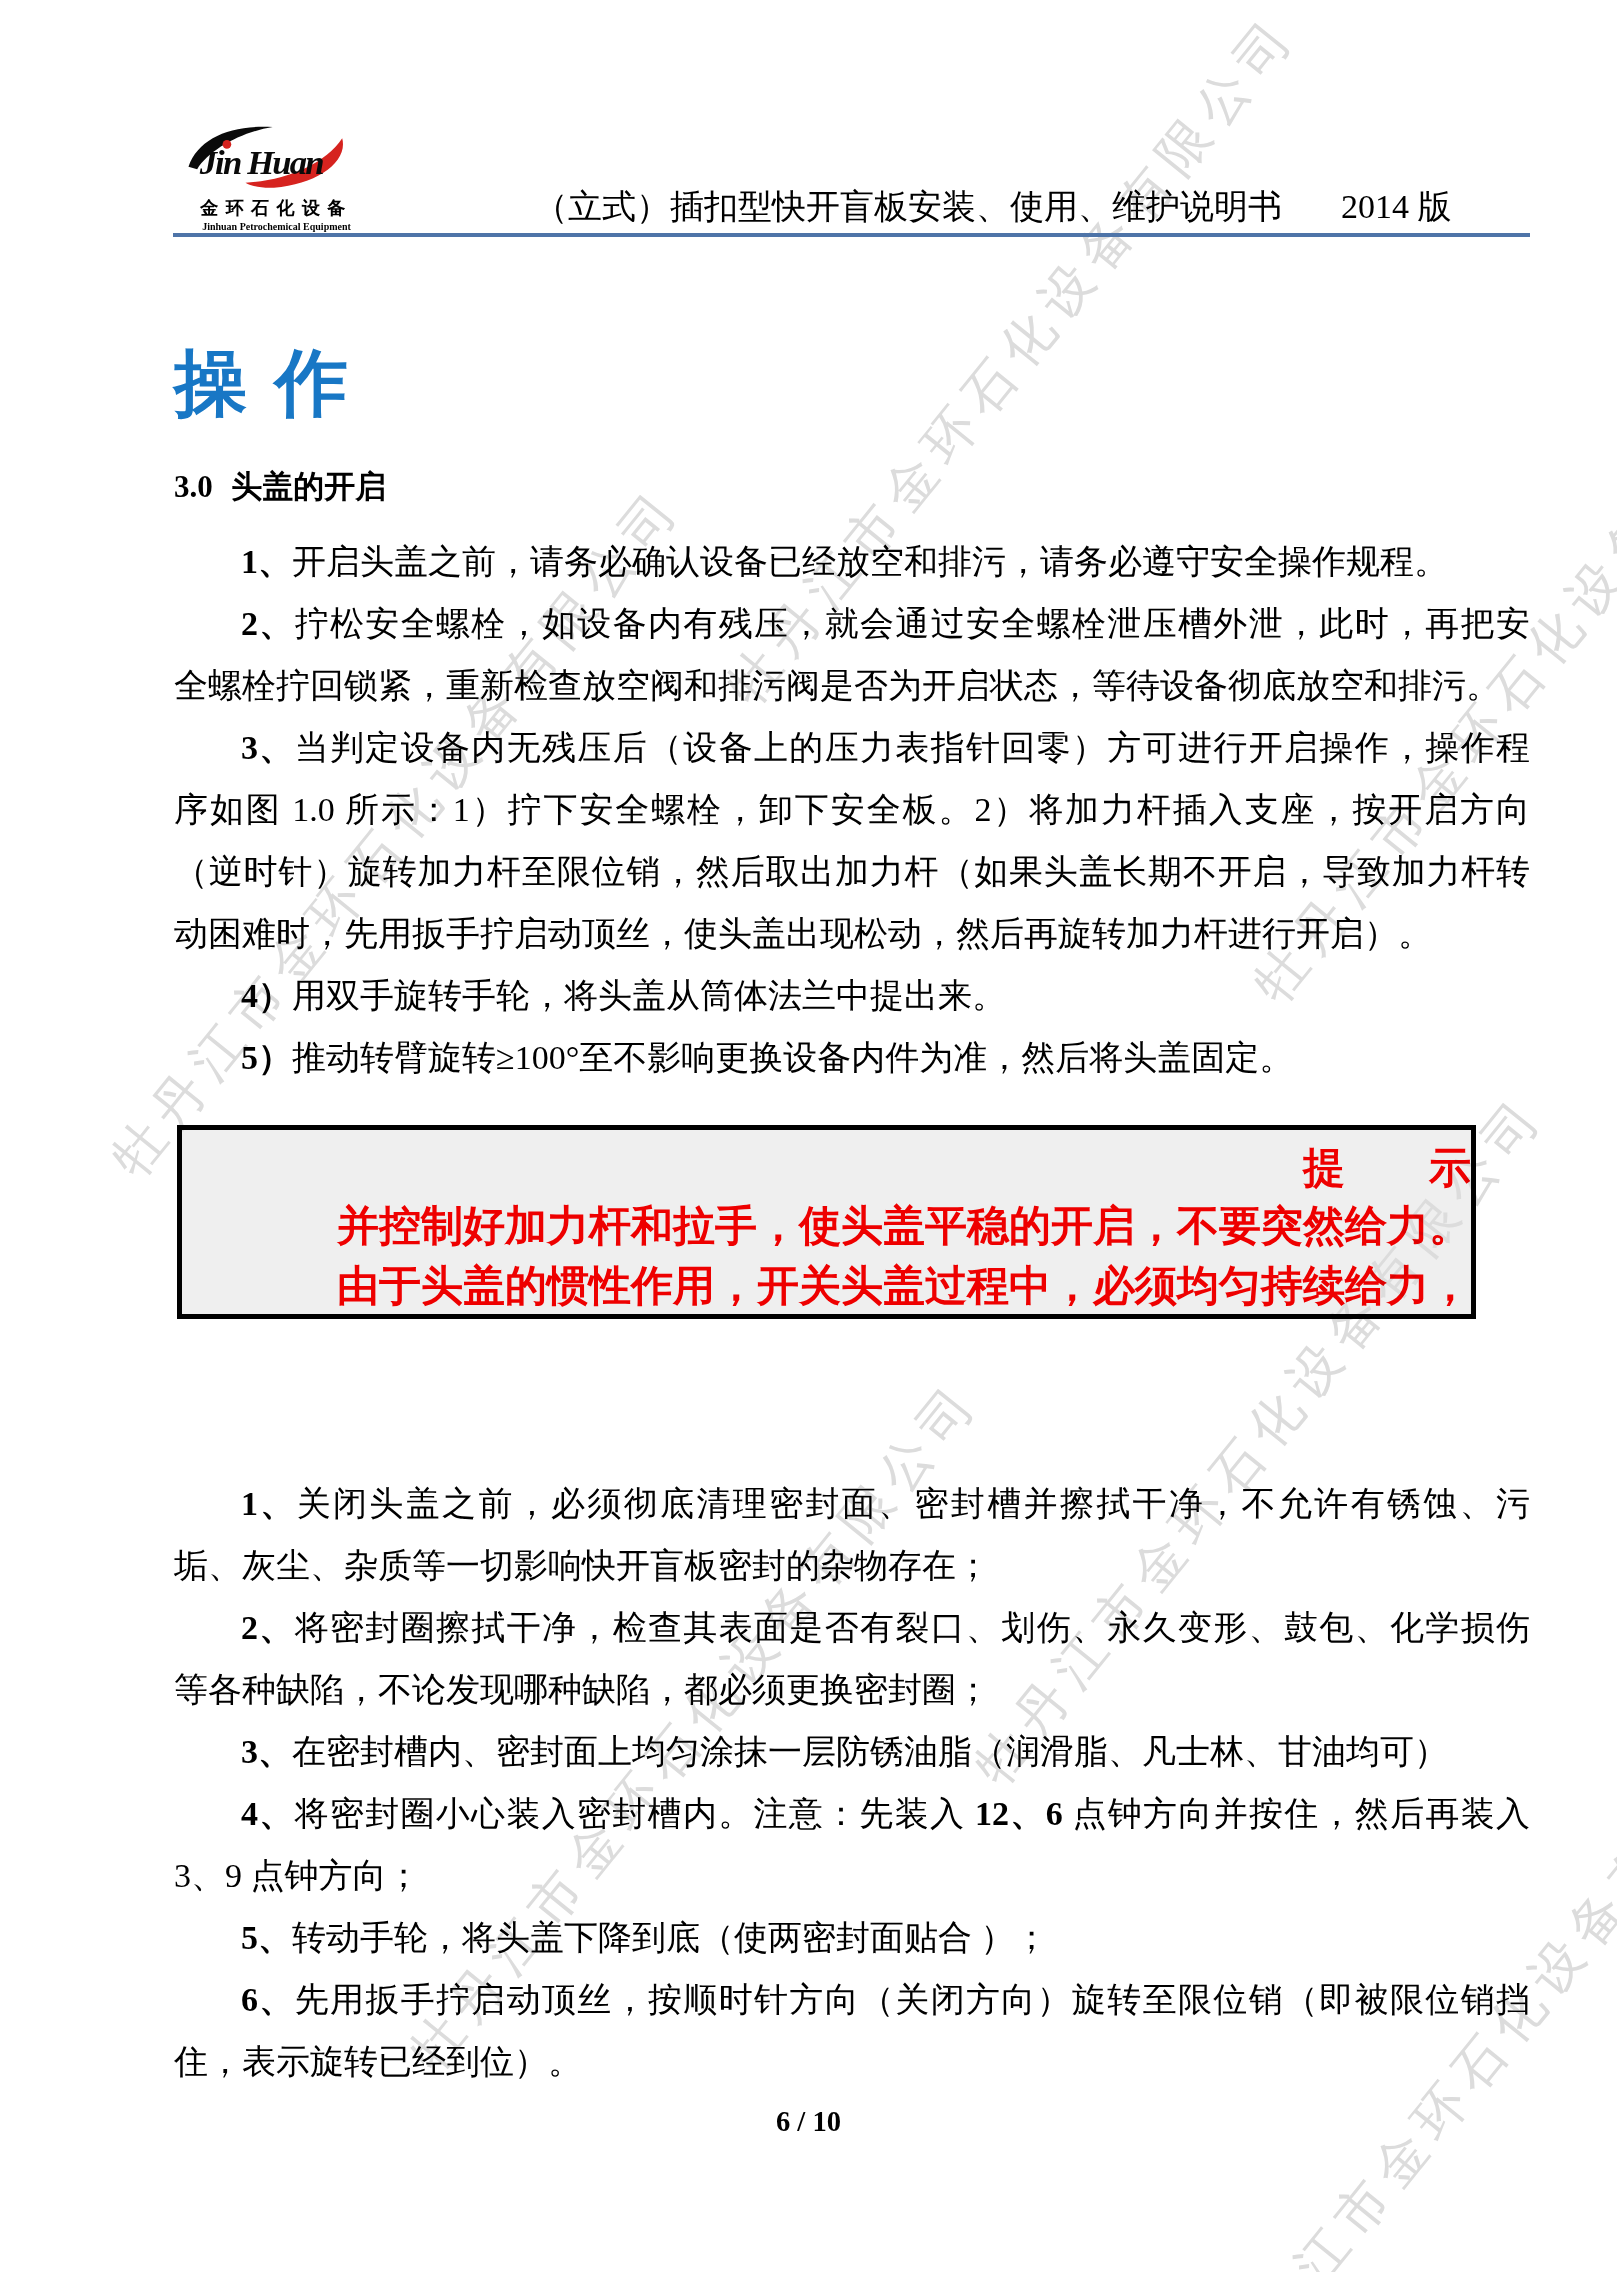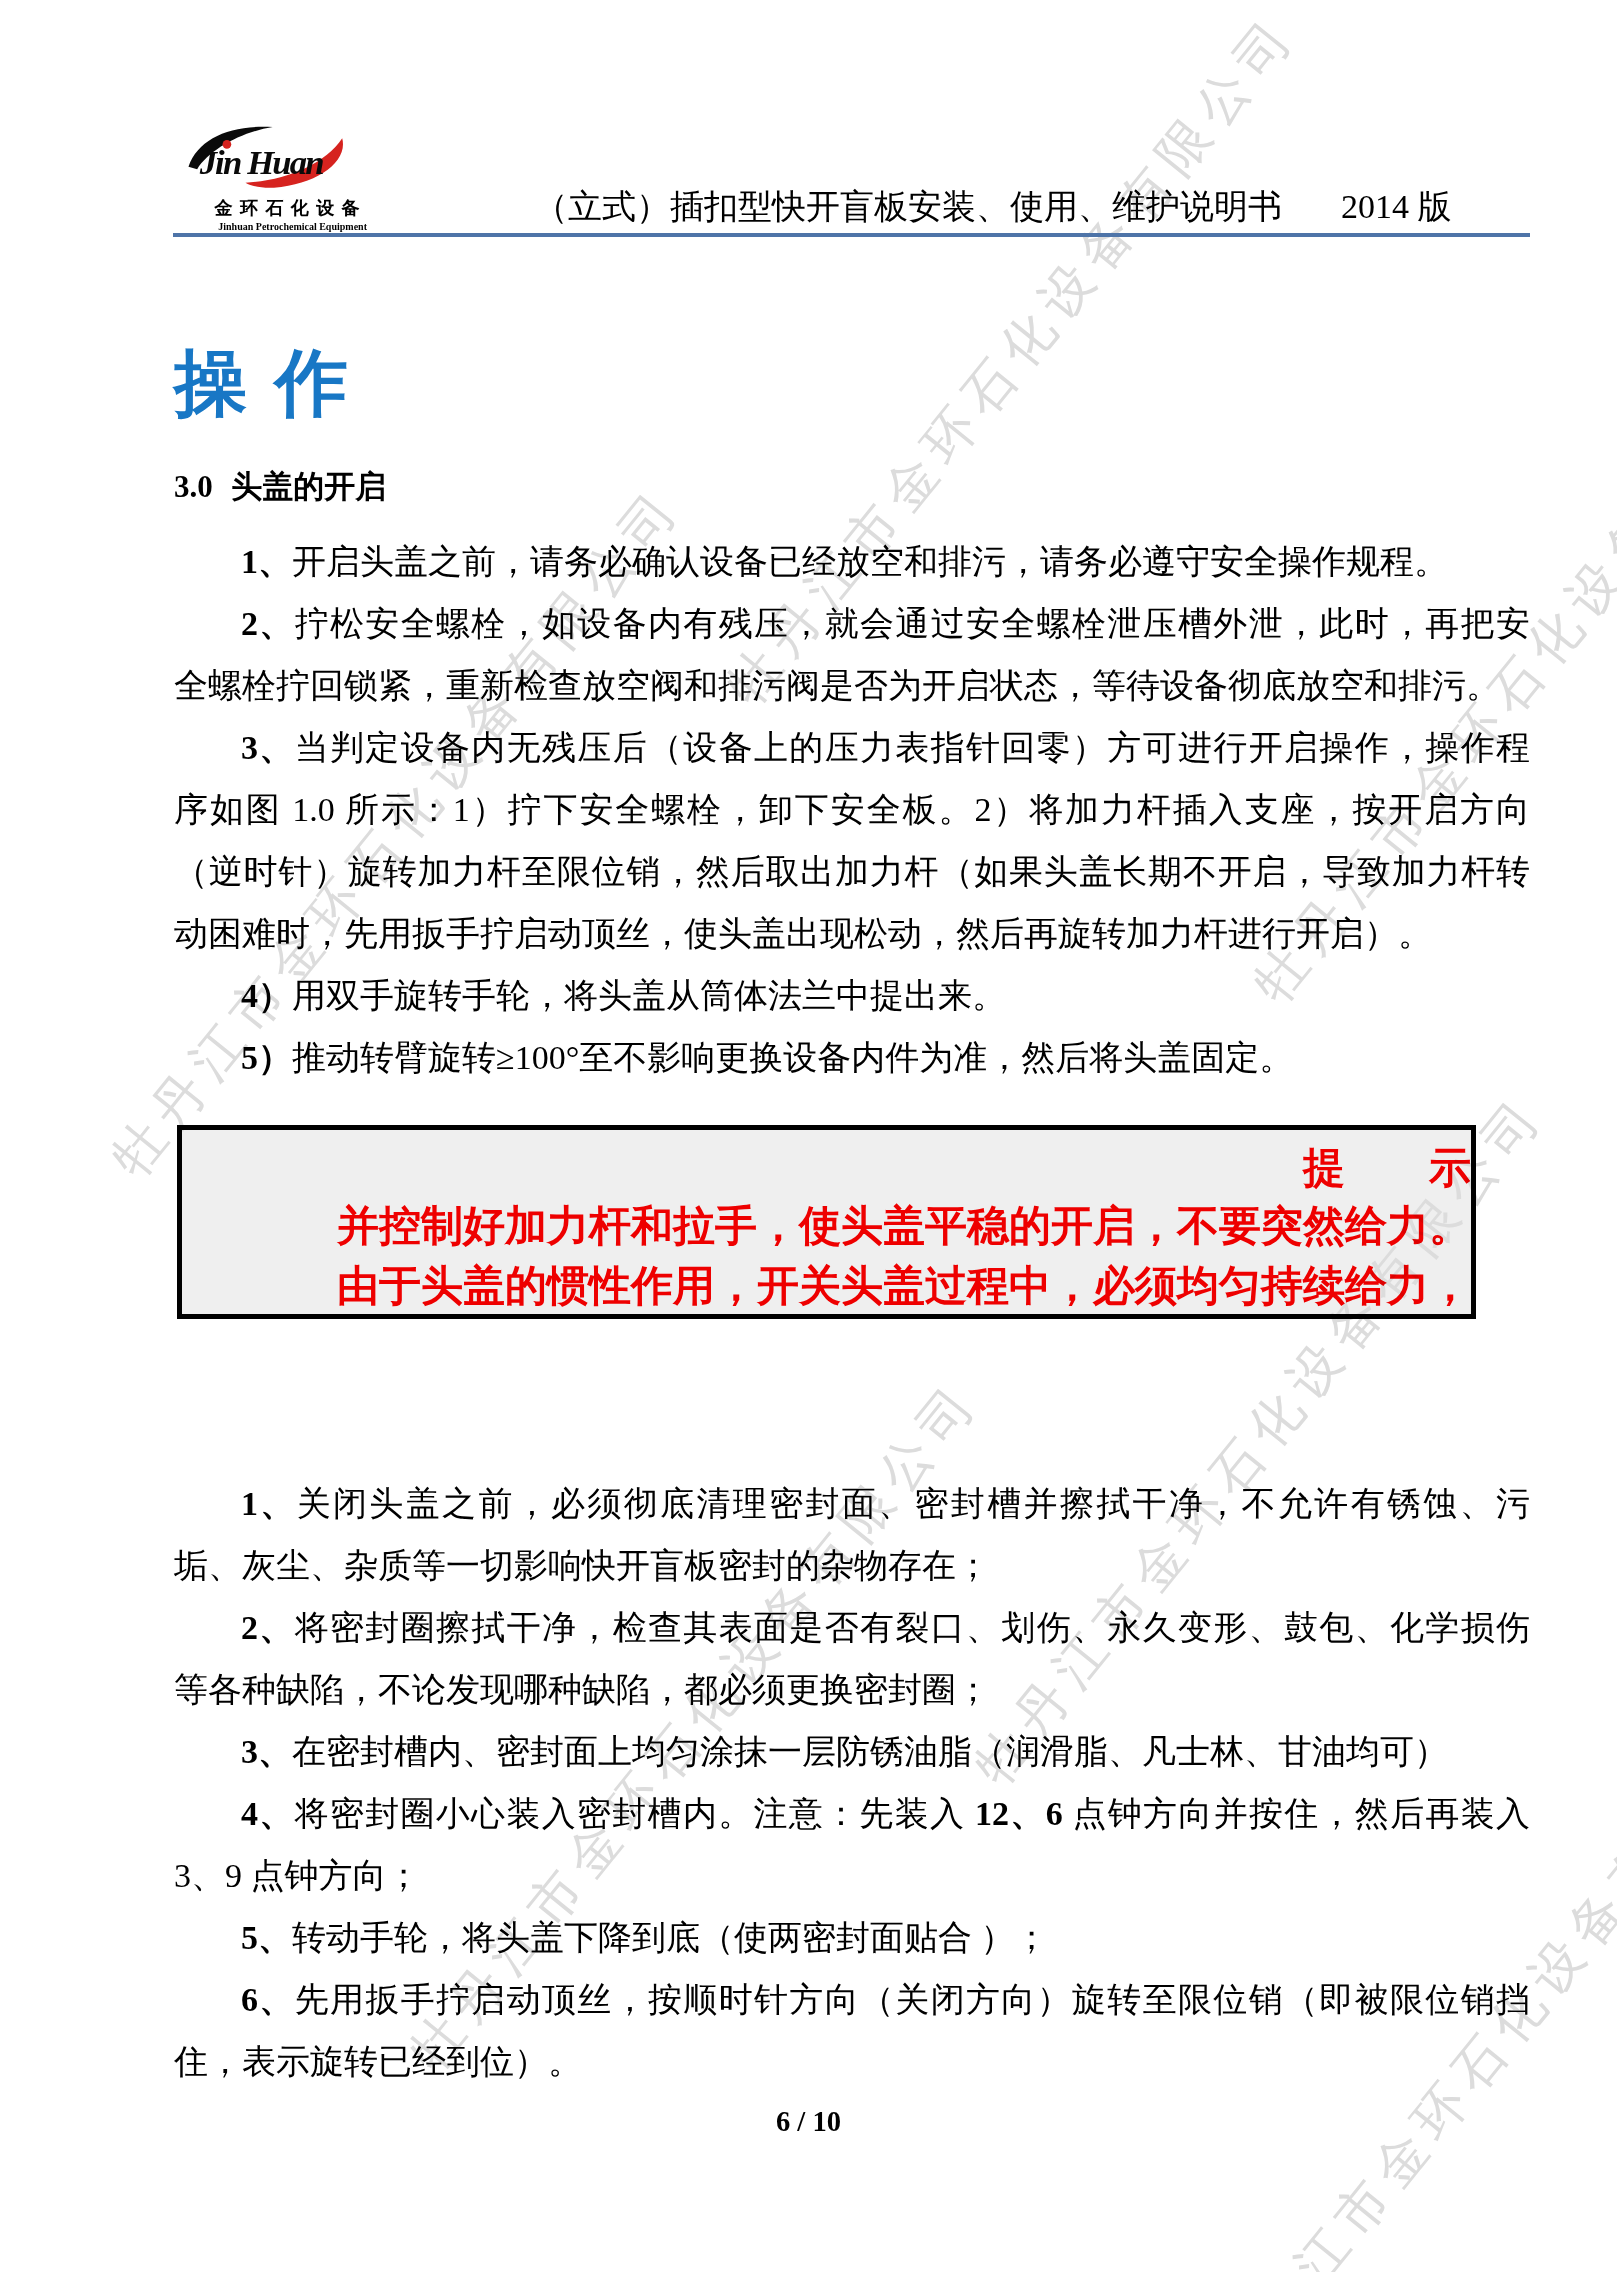--- a/index.html
+++ b/index.html
@@ -9,21 +9,21 @@
     font-family:"Liberation Serif","DejaVu Serif",serif;color:#000;
   }
   
   #wm-layer{position:absolute;inset:0;z-index:5;pointer-events:none;mix-blend-mode:darken;}
   .wm{
     position:absolute;white-space:nowrap;color:var(--watermark-gray,#DCDCDC);
     font-size:52px;letter-spacing:10px;font-family:"Liberation Serif","DejaVu Serif",serif;
     transform:translate(-50%,-50%) rotate(-51deg);
   }
   
-  #logo{position:absolute;left:186px;top:123px;width:181px;text-align:right;}
+  #logo{position:absolute;left:186px;top:123px;width:181px;text-align:center;}
   #logo-cn{font-size:18px;font-weight:bold;letter-spacing:7.4px;margin-top:1.2px;white-space:nowrap;}
   #logo-en{font-size:10px;font-weight:bold;white-space:nowrap;margin-top:0.6px;}
   #doc-title{
     position:absolute;left:534px;top:184px;white-space:nowrap;font-size:34px;
   }
   #doc-edition{margin-left:59px;}
   #rule{position:absolute;left:173px;top:233px;width:1357px;height:3.7px;background:var(--rule-blue,#4E74A8);}
   
   #main-title{
     position:absolute;left:174px;top:335px;margin:0;

